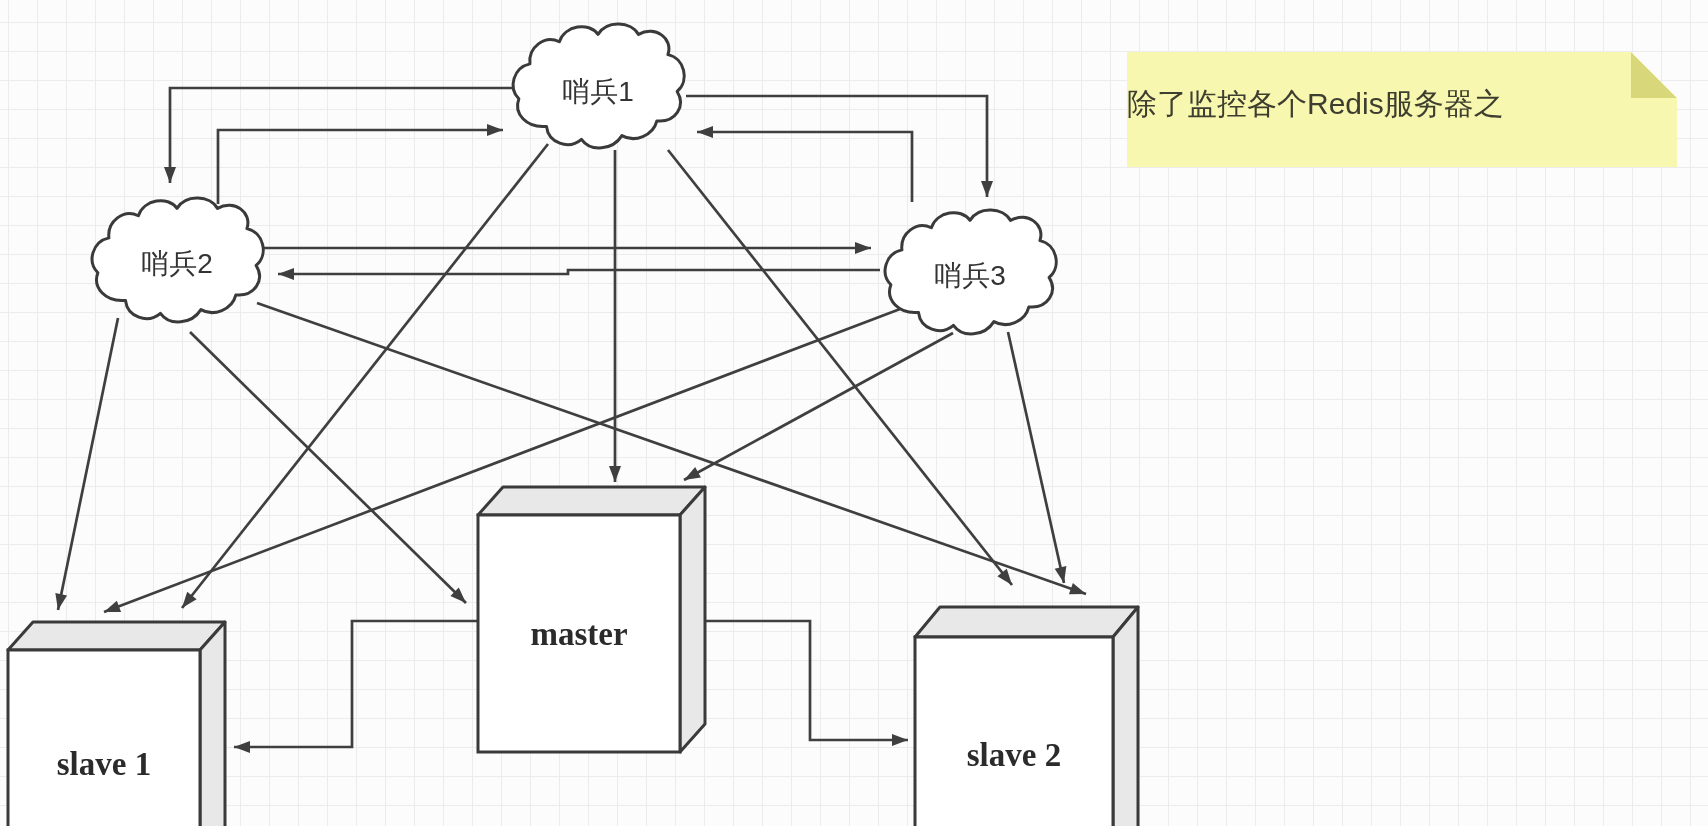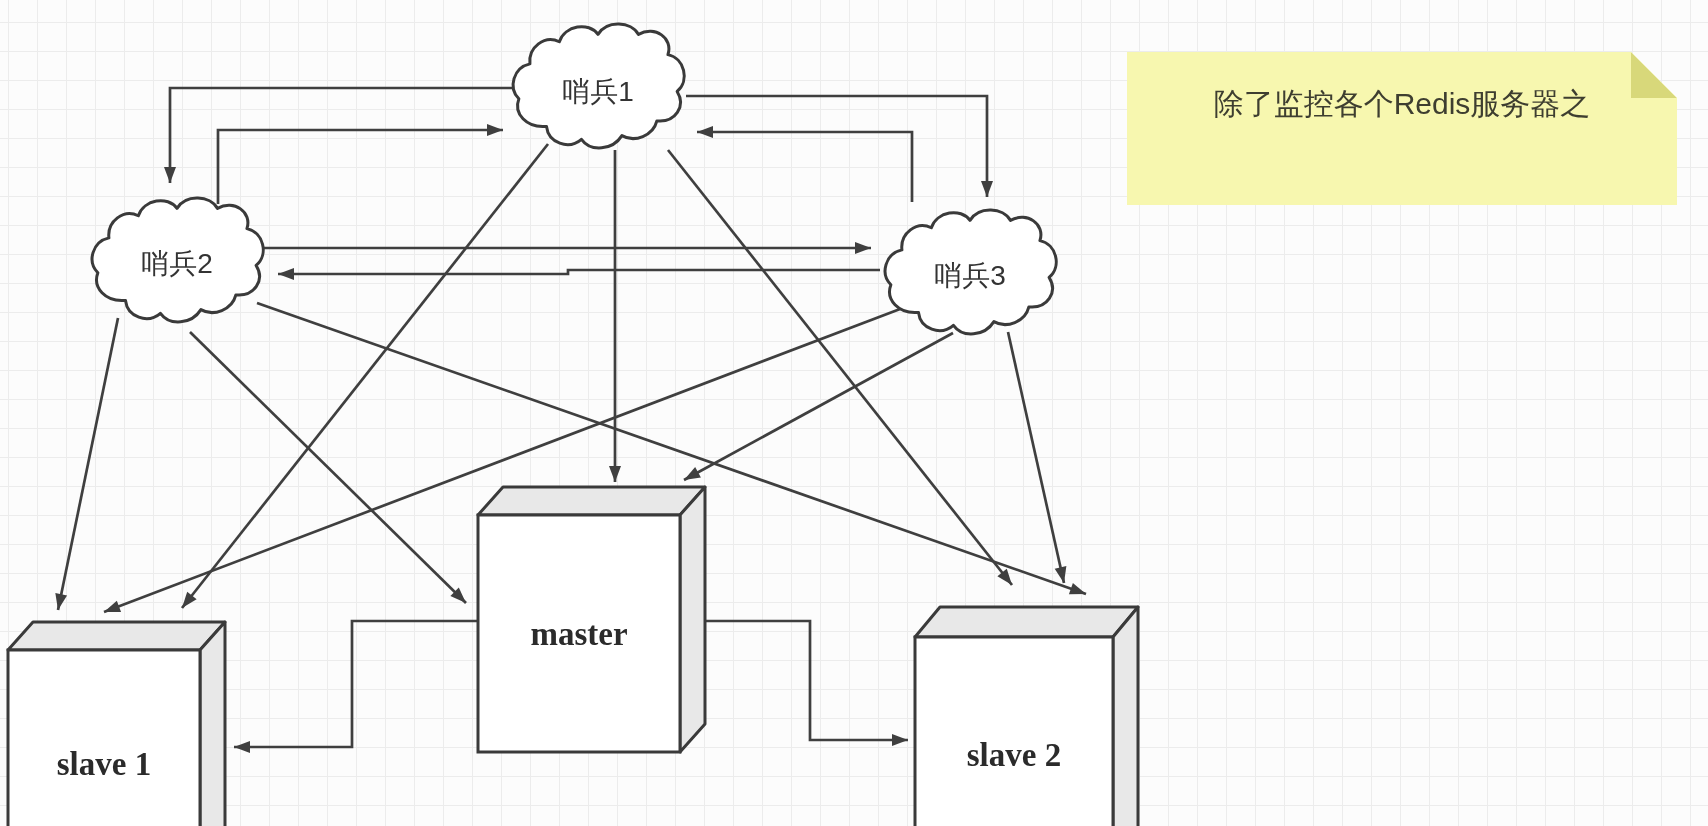--- a/index.html
+++ b/index.html
@@ -25,25 +25,25 @@
   .box-3d{fill:var(--node-side);stroke:var(--node-stroke);stroke-width:3px;stroke-linejoin:round;}
   .cloud-label{
     font-family:"Liberation Sans",sans-serif;font-size:28px;fill:var(--label);
     text-anchor:middle;
   }
   .box-label{
     font-family:"Liberation Serif",serif;font-weight:bold;font-size:33px;
     fill:var(--box-label);text-anchor:middle;
   }
   .note{
-    position:absolute;left:1127px;top:52px;width:550px;height:153px;box-sizing:border-box;
+    position:absolute;left:1127px;top:52px;width:550px;height:115px;box-sizing:border-box;
     background:var(--note-bg);
     clip-path:polygon(0 0, calc(100% - 46px) 0, 100% 46px, 100% 100%, 0 100%);
     font-family:"Liberation Sans",sans-serif;font-size:30px;line-height:47px;
-    color:var(--note-text);text-align:center;padding-top:28px;
+    color:var(--note-text);text-align:left;padding-top:28px;
   }
   .note-fold{
     position:absolute;top:0;right:0;width:46px;height:46px;
     background:var(--note-fold);
     clip-path:polygon(0 0, 100% 100%, 0 100%);
   }
 </style>
 </head>
 <body>
 

